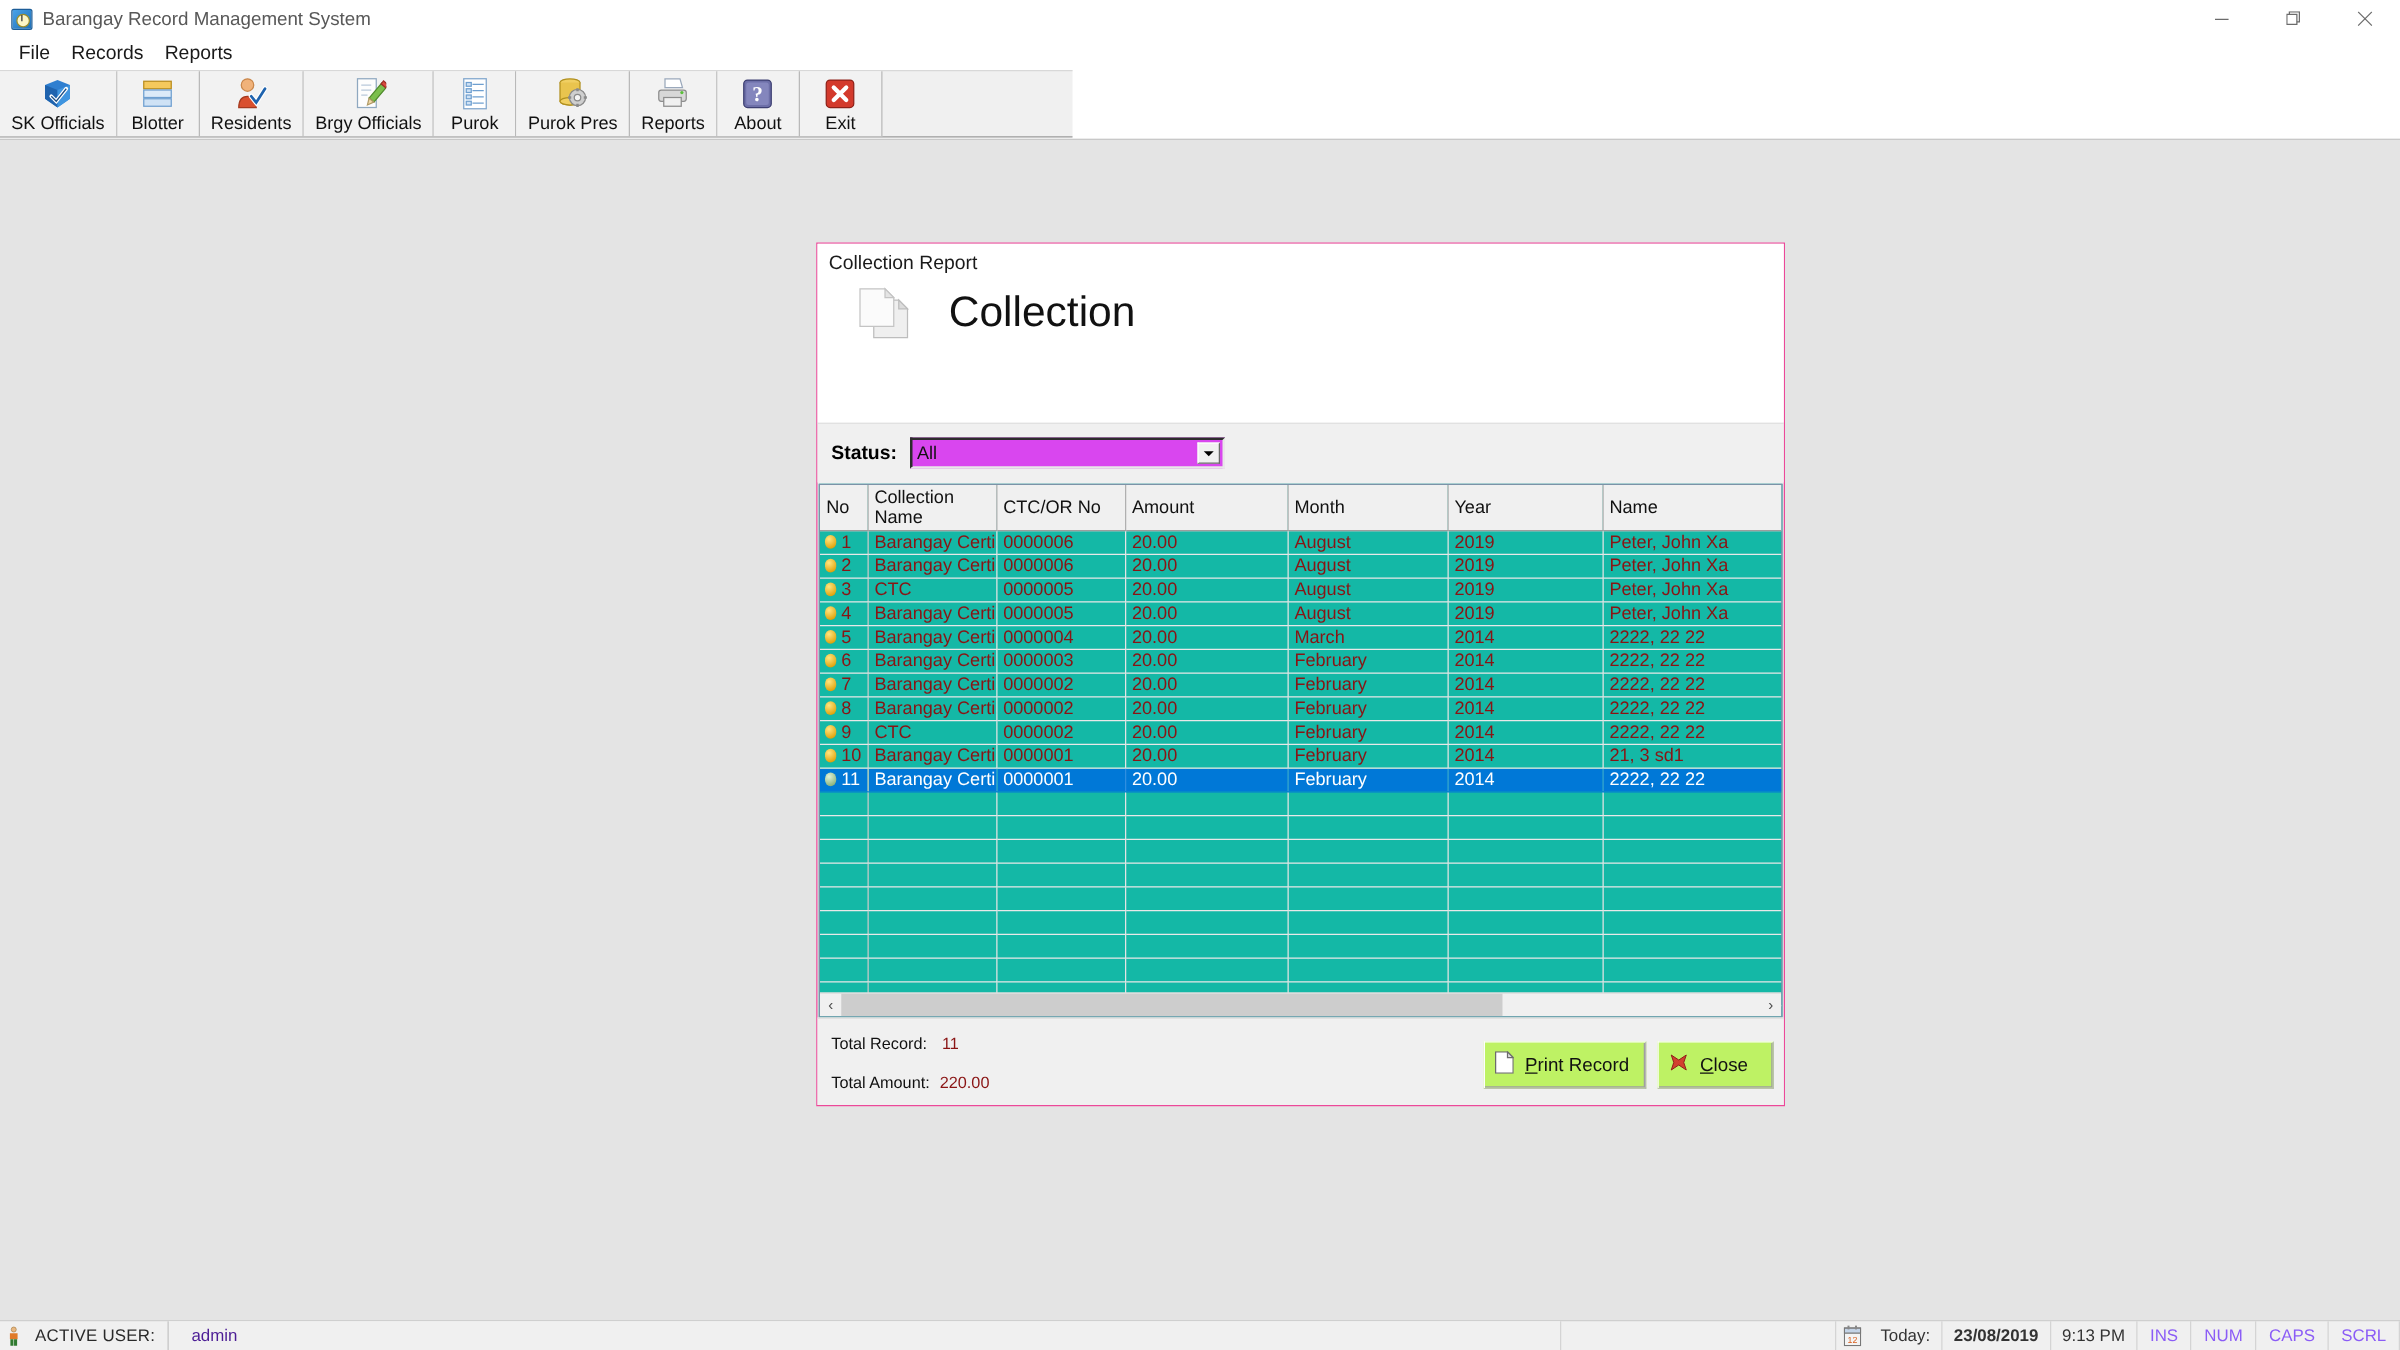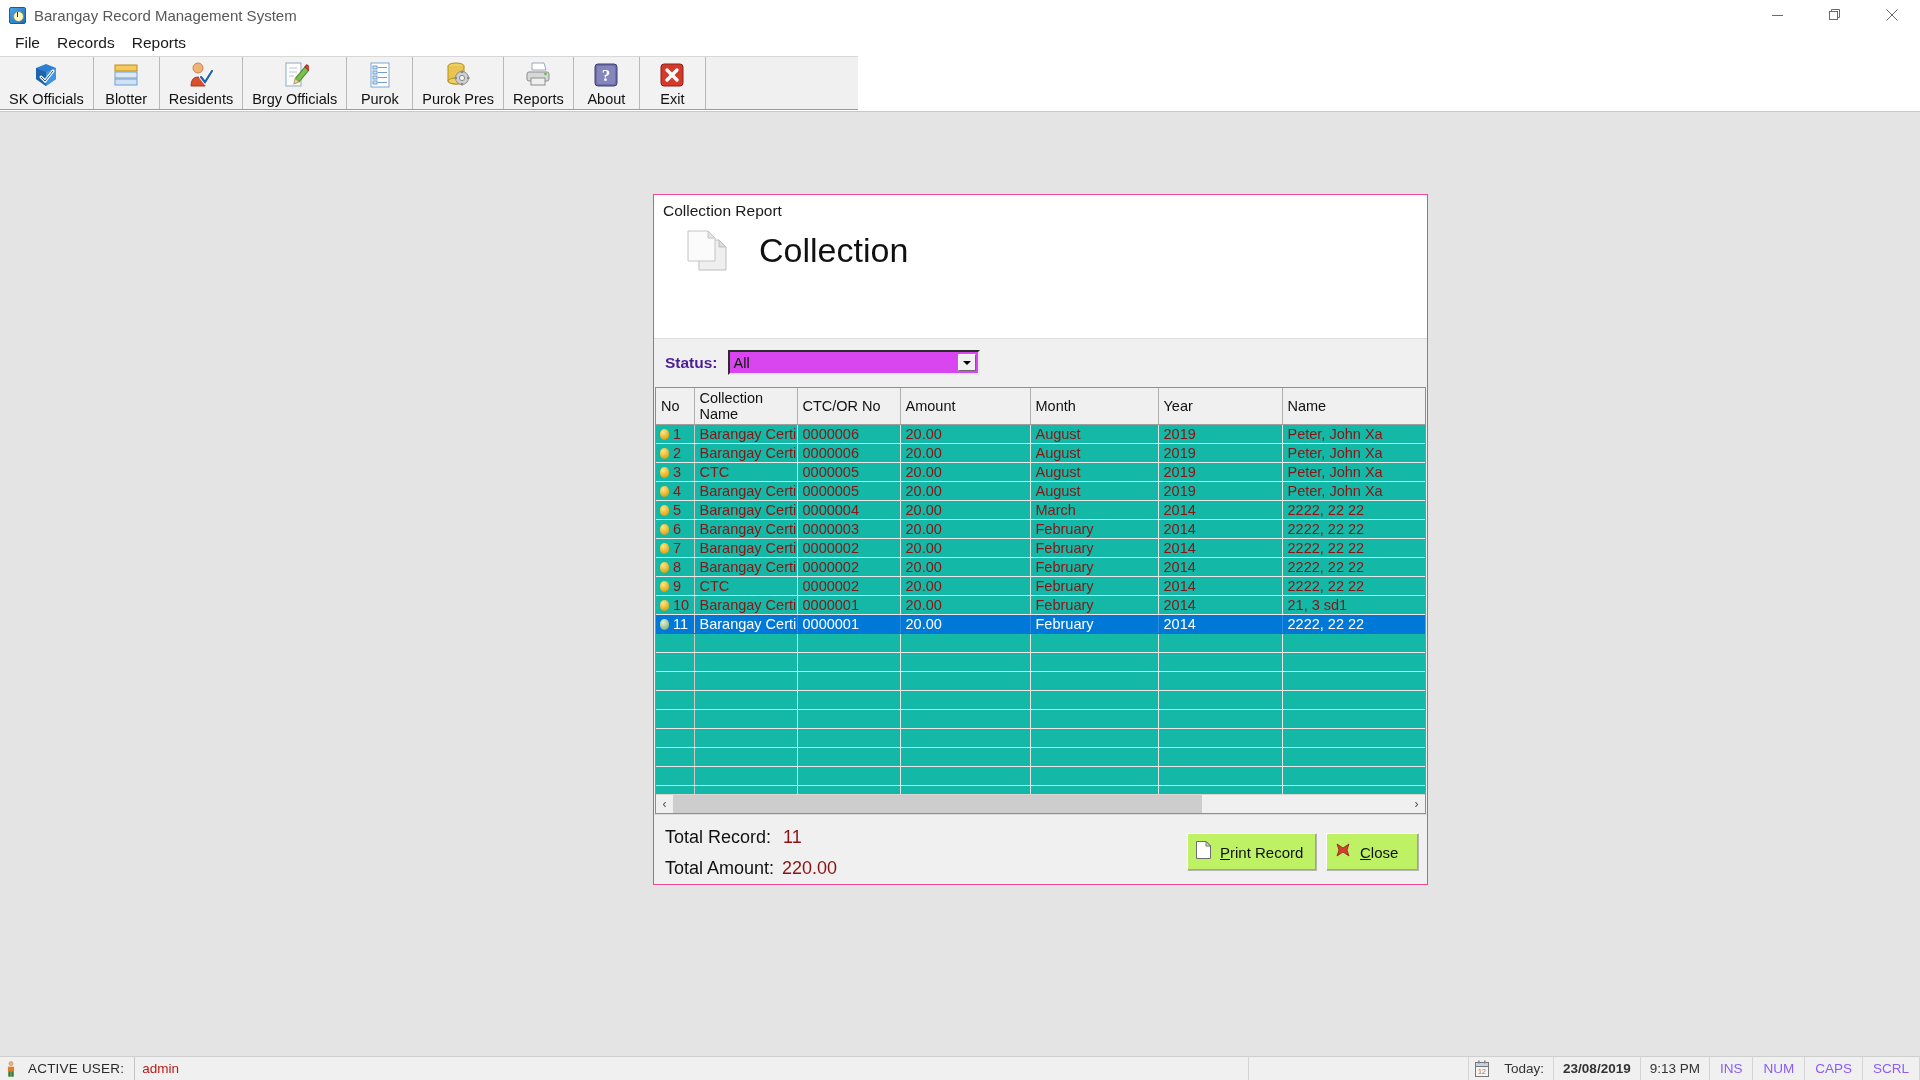--- a/index.html
+++ b/index.html
@@ -146,21 +146,21 @@
   #rw-filter {
     background: #f0f0f0;
     border-top: 1px solid #dcdcdc;
     height: 48px;
     display: flex; align-items: center;
     padding-left: 11px;
     flex: 0 0 auto;
   }
   #rw-filter .f-label {
     font-size: 15.5px;
-    color: #4c1d95;
+    color: #000000;
     font-weight: bold;
     margin-right: 10px;
   }
   .combo {
     width: 252px; height: 25px;
     background: #d946ef;
     border: 2px inset #b4b4b4;
     border-top-color: #808080;
     border-left-color: #808080;
     border-right-color: #e8e8e8;
@@ -273,21 +273,21 @@
   
   #rw-footer {
     height: 70px;
     background: #f0f0f0;
     position: relative;
     flex: 0 0 auto;
     border-top: 1px solid #dcdcdc;
   }
   #rw-footer .tot-row {
     position: absolute;
-    font-size: 18px;
+    font-size: 13px;
   }
   #rw-footer .tot-label { color: #111; }
   #rw-footer .tot-val { color: #8a1414; }
   #tot-rec { left: 11px; top: 12px; }
   #tot-amt { left: 11px; top: 43px; }
   #tot-rec .tot-val { margin-left: 12px; }
   #tot-amt .tot-val { margin-left: 8px; }
 
   .fbtn {
     position: absolute;
@@ -325,22 +325,22 @@
     padding: 0 6px;
     white-space: nowrap;
   }
   #statusbar .sb-user-icon { width: 22px; display:flex; align-items:center; justify-content:center; border:none; }
   #statusbar .sb-lab { color: #2a2a2a; letter-spacing: .2px; border:none; padding-right:10px;}
   #statusbar .sb-value {
     flex: 1 1 auto;
     background: #f0f0f0;
     border-left: 1px solid #c4c4c4;
     border-right: 1px solid #d4d4d4;
-    color: #b91c1c;
-    padding-left: 7px;
+    color: #4c1d95;
+    padding-left: 18px;
   }
   #statusbar .sb-grow { flex: 0 0 220px; border-right: 1px solid #d4d4d4; }
   #statusbar .sb-today { padding: 0 9px; }
   #statusbar .sb-date { padding: 0 9px; font-weight: bold; }
   #statusbar .sb-time { padding: 0 9px; }
   #statusbar .sb-flag { color: #8b5cf6; padding: 0 10px; }
   #statusbar .sb-cal { width: 26px; justify-content: center; border: none; }
 </style>
 </head>
 <body>

